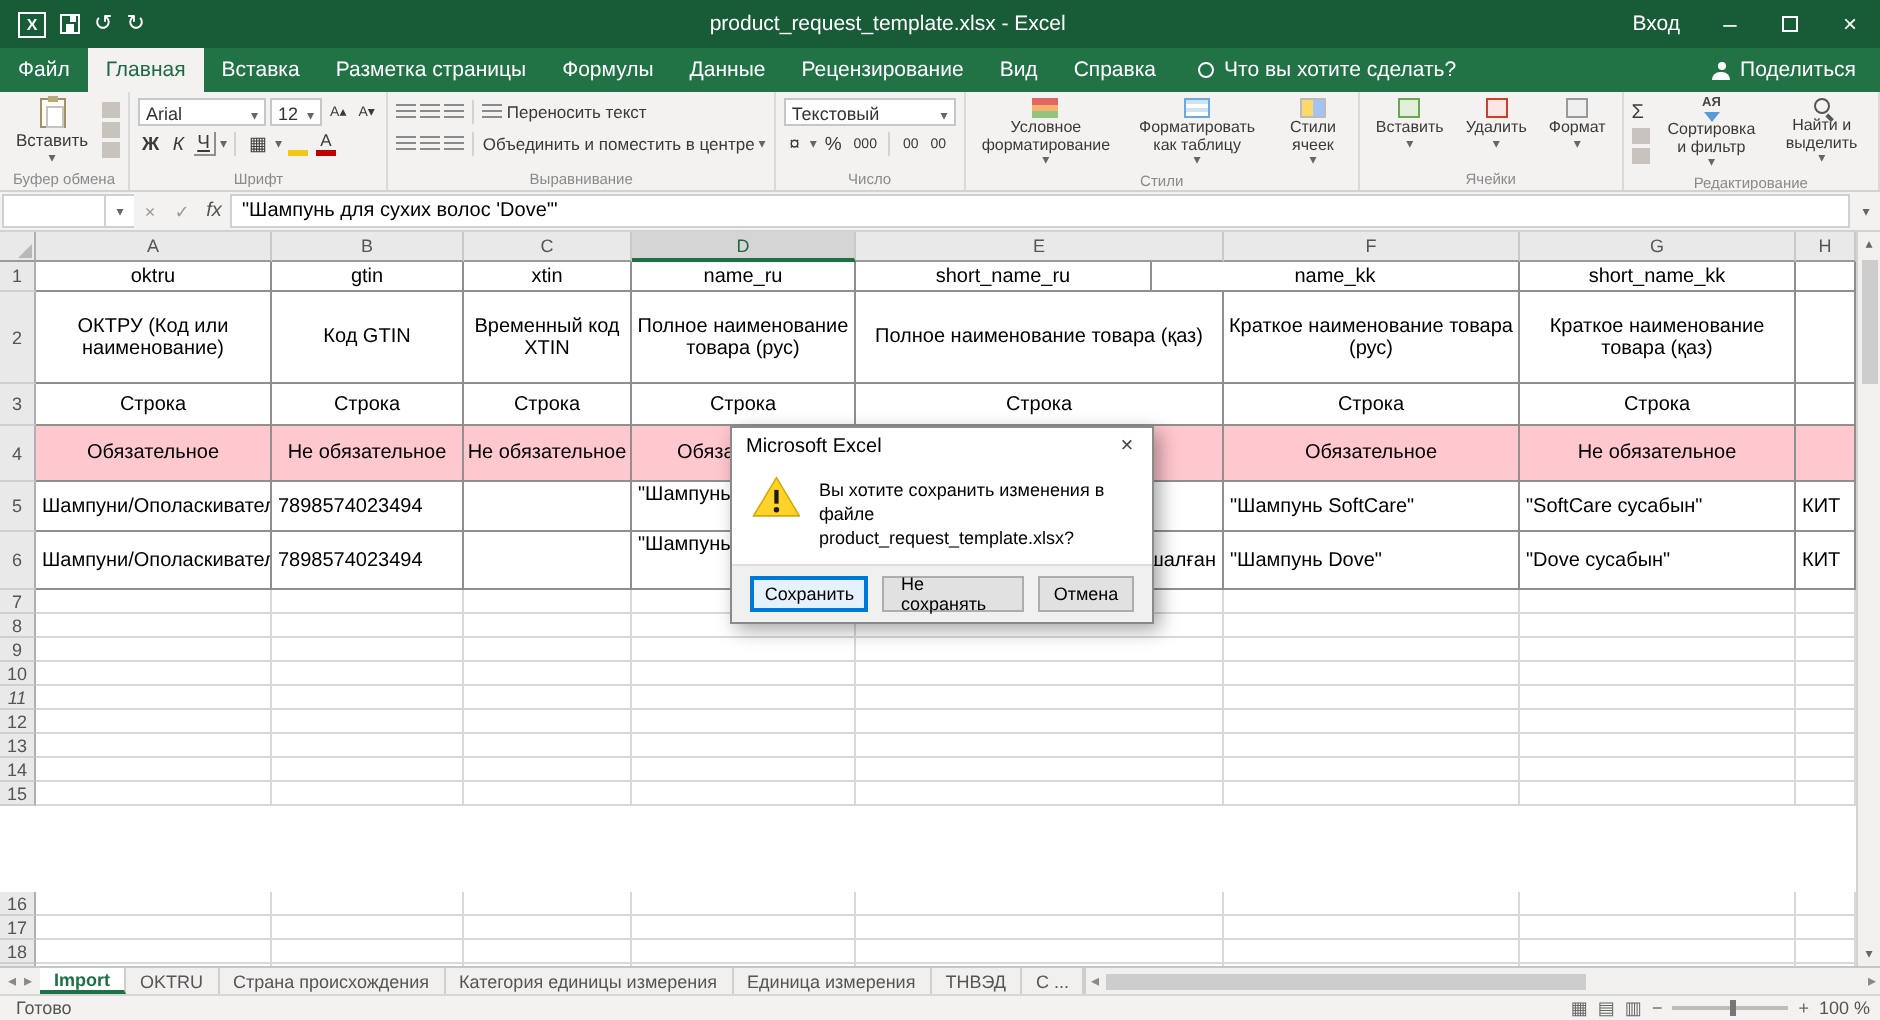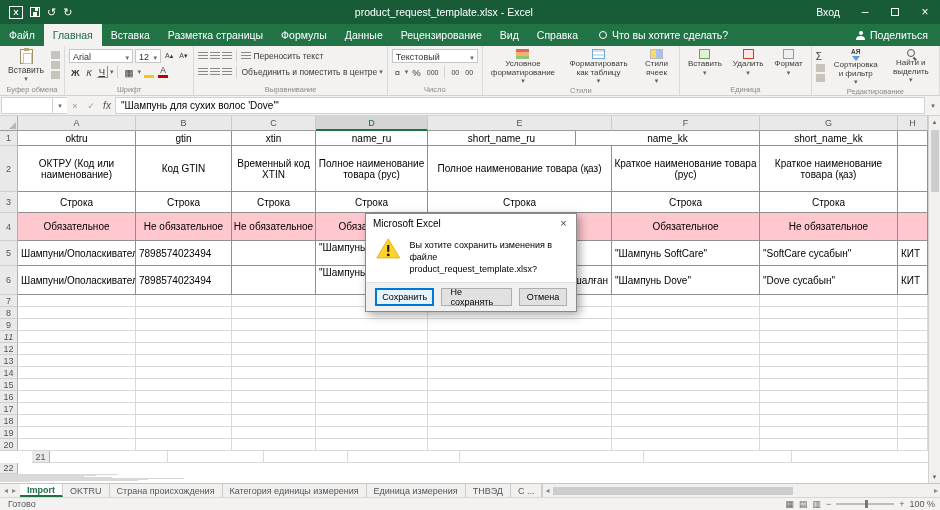--- a/index.html
+++ b/index.html
@@ -292,21 +292,21 @@
           <span class="ic-del"></span>
           <span>Удалить</span>
           <span class="dd">▾</span>
         </div>
         <div class="stylebtn">
           <span class="ic-fmt"></span>
           <span>Формат</span>
           <span class="dd">▾</span>
         </div>
       </div>
-      <div class="glabel">Единица</div>
+      <div class="glabel">Ячейки</div>
     </div>
 
     <div class="rgroup">
       <div class="gbody">
         <div class="minicol">
           <span class="sigma">Σ</span>
           <span class="mini"></span>
           <span class="mini"></span>
         </div>
         <div class="stylebtn">
@@ -449,20 +449,31 @@
             <div class="rh">9</div>
             <div class="c cA"></div>
             <div class="c cB"></div>
             <div class="c cC"></div>
             <div class="c cD"></div>
             <div class="c cE"></div>
             <div class="c cF"></div>
             <div class="c cG"></div>
             <div class="c cH"></div>
           </div>
+          <div class="grow" style="height: 12px;">
+            <div class="rh">10</div>
+            <div class="c cA"></div>
+            <div class="c cB"></div>
+            <div class="c cC"></div>
+            <div class="c cD"></div>
+            <div class="c cE"></div>
+            <div class="c cF"></div>
+            <div class="c cG"></div>
+            <div class="c cH"></div>
+          </div>
           <div class="grow" style="height: 12px; font-style: italic;">
             <div class="rh">11</div>
             <div class="c cA"></div>
             <div class="c cB"></div>
             <div class="c cC"></div>
             <div class="c cD"></div>
             <div class="c cE"></div>
             <div class="c cF"></div>
             <div class="c cG"></div>
             <div class="c cH"></div>
@@ -504,21 +515,21 @@
             <div class="rh">15</div>
             <div class="c cA"></div>
             <div class="c cB"></div>
             <div class="c cC"></div>
             <div class="c cD"></div>
             <div class="c cE"></div>
             <div class="c cF"></div>
             <div class="c cG"></div>
             <div class="c cH"></div>
           </div>
-          <div class="grow" style="height: 12px;">
+          <div class="grow" style="height: 12px; margin-top: 43px;">
             <div class="rh">16</div>
             <div class="c cA"></div>
             <div class="c cB"></div>
             <div class="c cC"></div>
             <div class="c cD"></div>
             <div class="c cE"></div>
             <div class="c cF"></div>
             <div class="c cG"></div>
             <div class="c cH"></div>
           </div>

